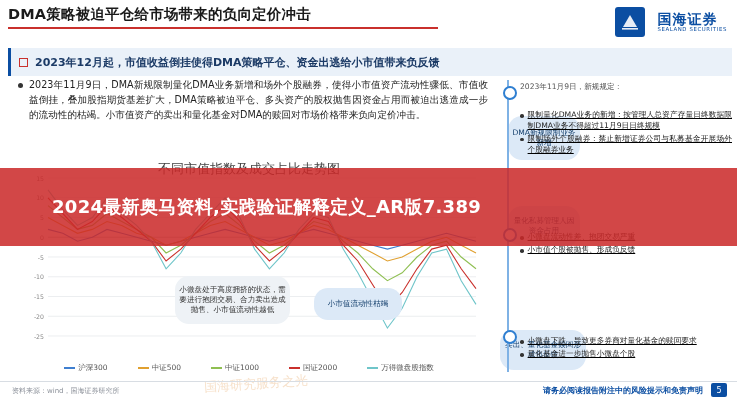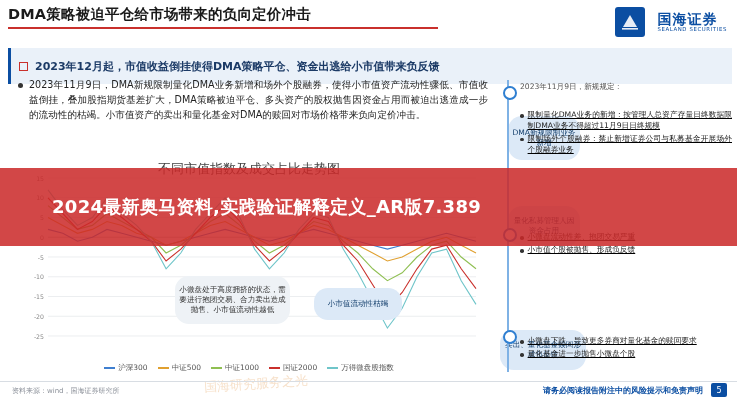--- a/index.html
+++ b/index.html
@@ -32,21 +32,21 @@
     width:30px;height:30px;background:#0b4ea2;border-radius:3px;position:relative;
     display:flex;align-items:center;justify-content:center;
   }
   .logo-mark svg{display:block;}
   .logo-text{line-height:1.05;}
   .logo-cn{font-size:14px;font-weight:bold;color:#0b4ea2;letter-spacing:1px;}
   .logo-en{font-size:5.4px;color:#0b4ea2;letter-spacing:.6px;}
 
   
   .banner{
-    position:absolute;left:8px;top:48px;width:721px;height:36px;
+    position:absolute;left:8px;top:48px;width:721px;height:28px;
     background:#eaf1f9;border-left:3px solid #0b4ea2;
     display:flex;align-items:center;
   }
   .banner .sq{
     width:7px;height:7px;border:1.4px solid #c9302c;margin-left:8px;margin-right:7px;
   }
   .banner .txt{font-size:11px;font-weight:bold;color:#1b3a66;}
 
   
   .left-block{
@@ -64,21 +64,21 @@
   .chart-wrap{
     position:absolute;left:14px;top:160px;width:470px;height:215px;
   }
   .chart-title{
     position:absolute;left:50%;top:0;transform:translateX(-50%);
     font-size:13px;color:#444;white-space:nowrap;
   }
   .chart-svg{position:absolute;left:0;top:12px;}
   .chart-legend{
     position:absolute;left:0;bottom:2px;width:470px;
-    display:flex;justify-content:center;gap:10px;font-size:7.5px;color:#555;
+    display:flex;justify-content:center;gap:30px;font-size:7.5px;color:#555;
   }
   .leg{display:flex;align-items:center;gap:3px;}
   .leg i{display:inline-block;width:11px;height:2px;}
 
   .watermark{
     position:absolute;left:190px;top:215px;font-size:13px;color:#f0c9a0;opacity:.55;
     transform:rotate(-4deg);white-space:nowrap;
   }
 
   

